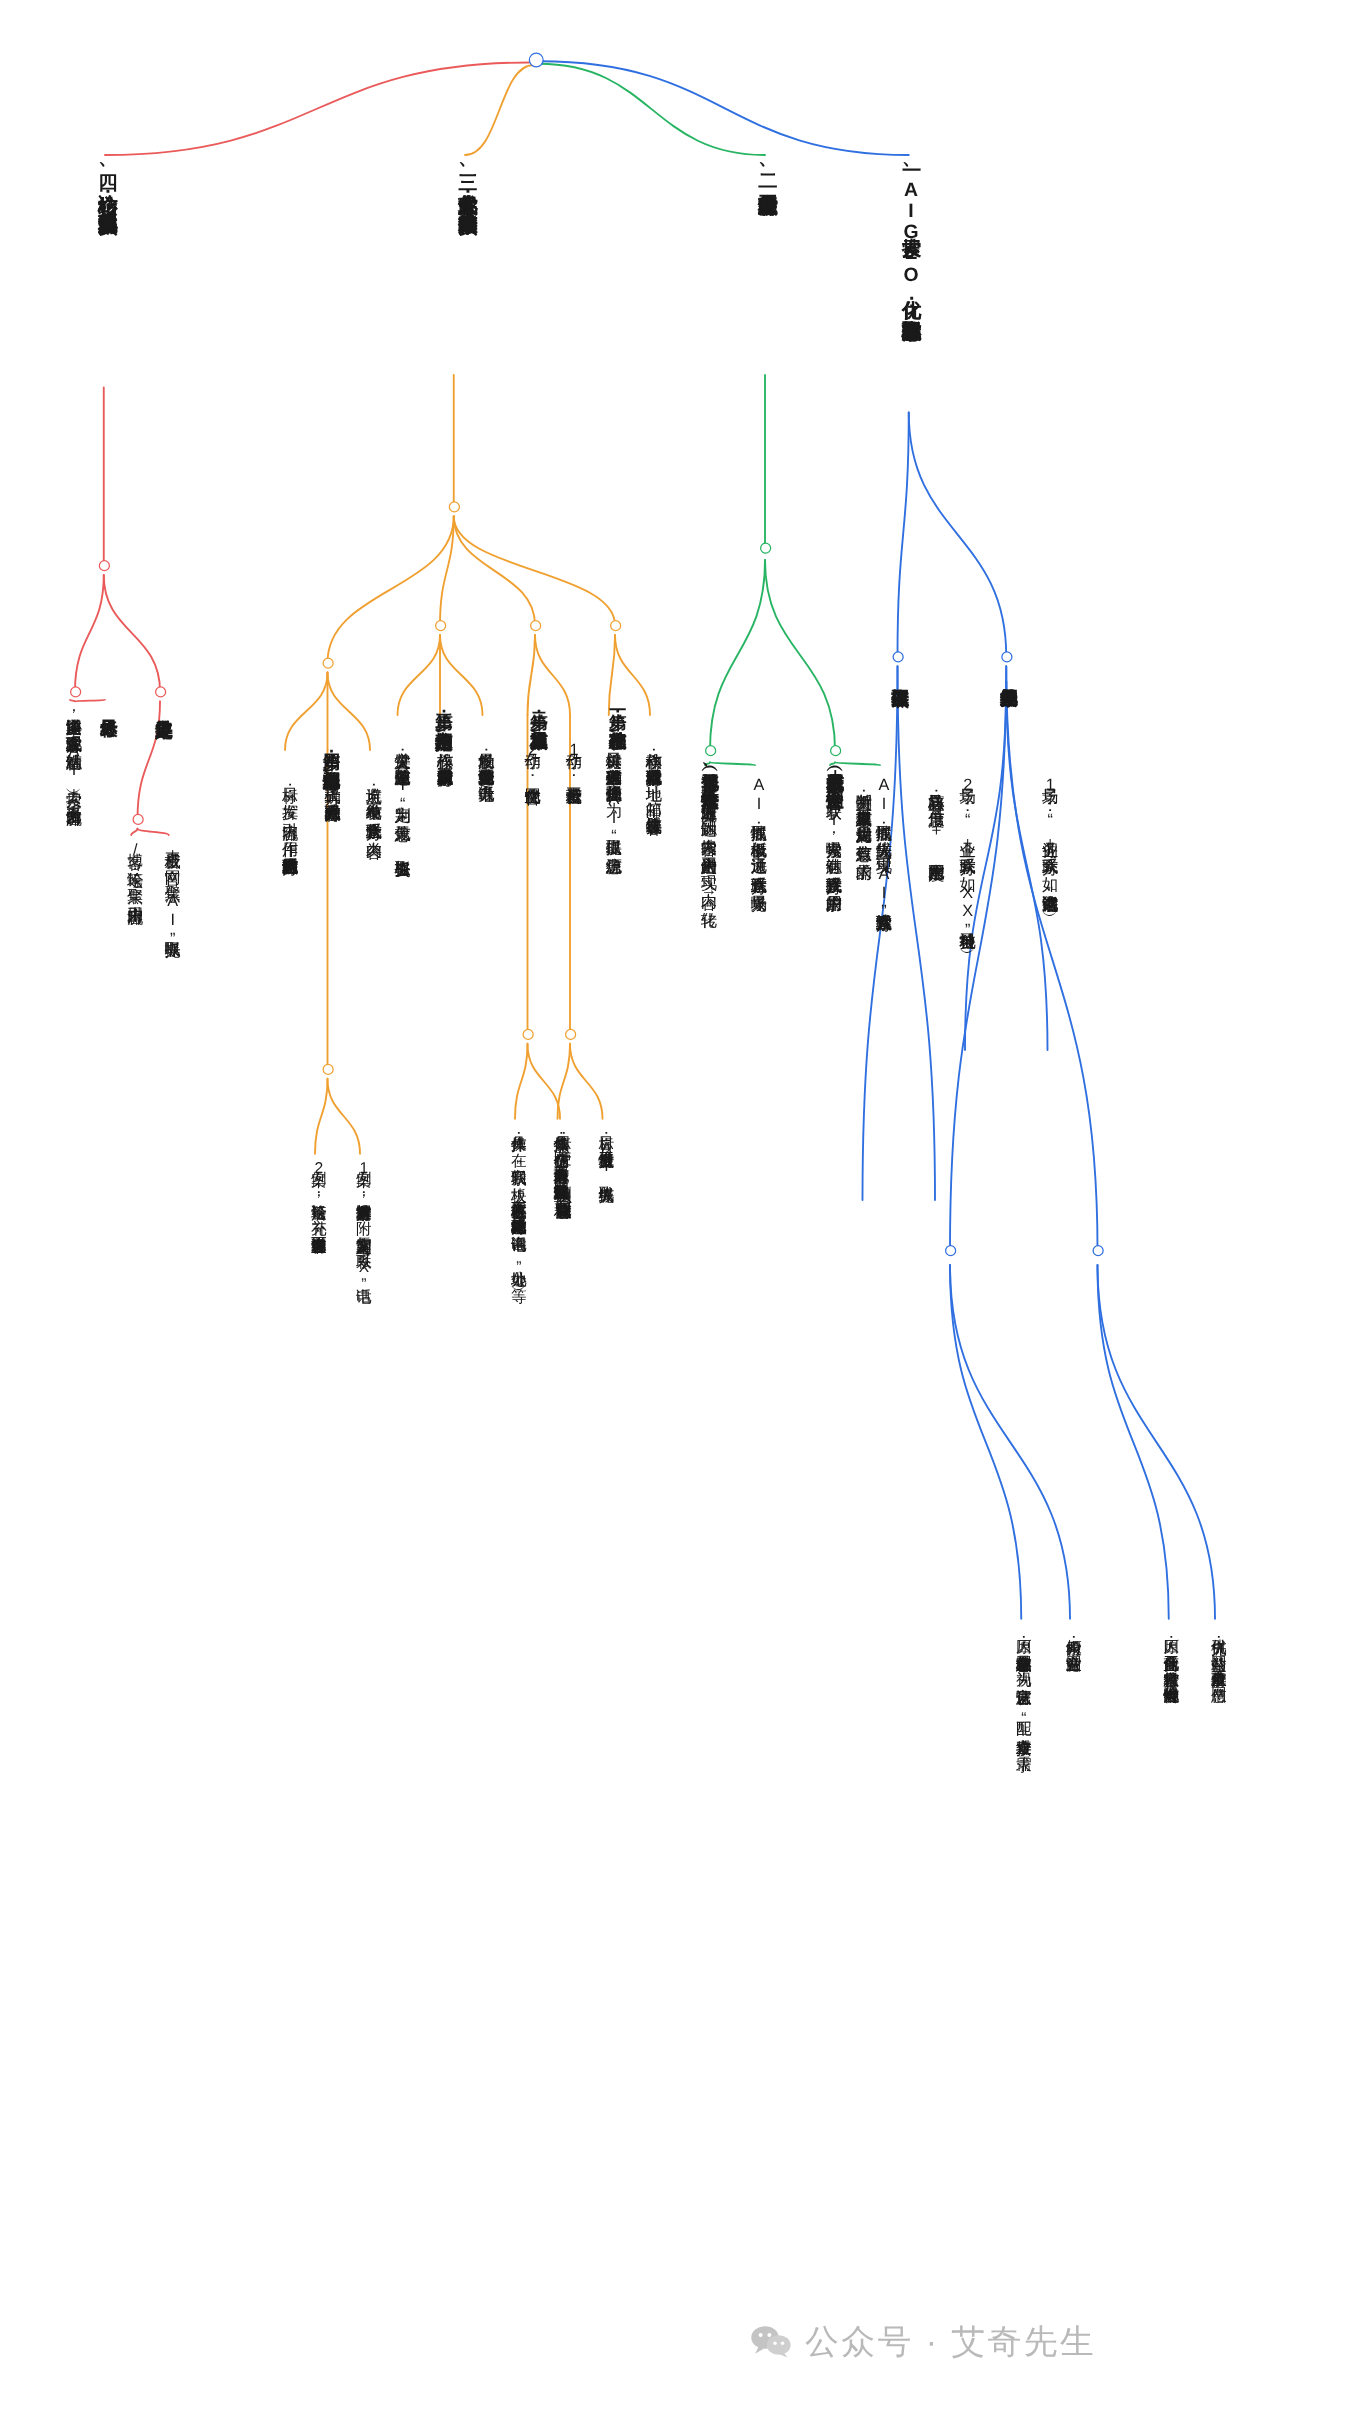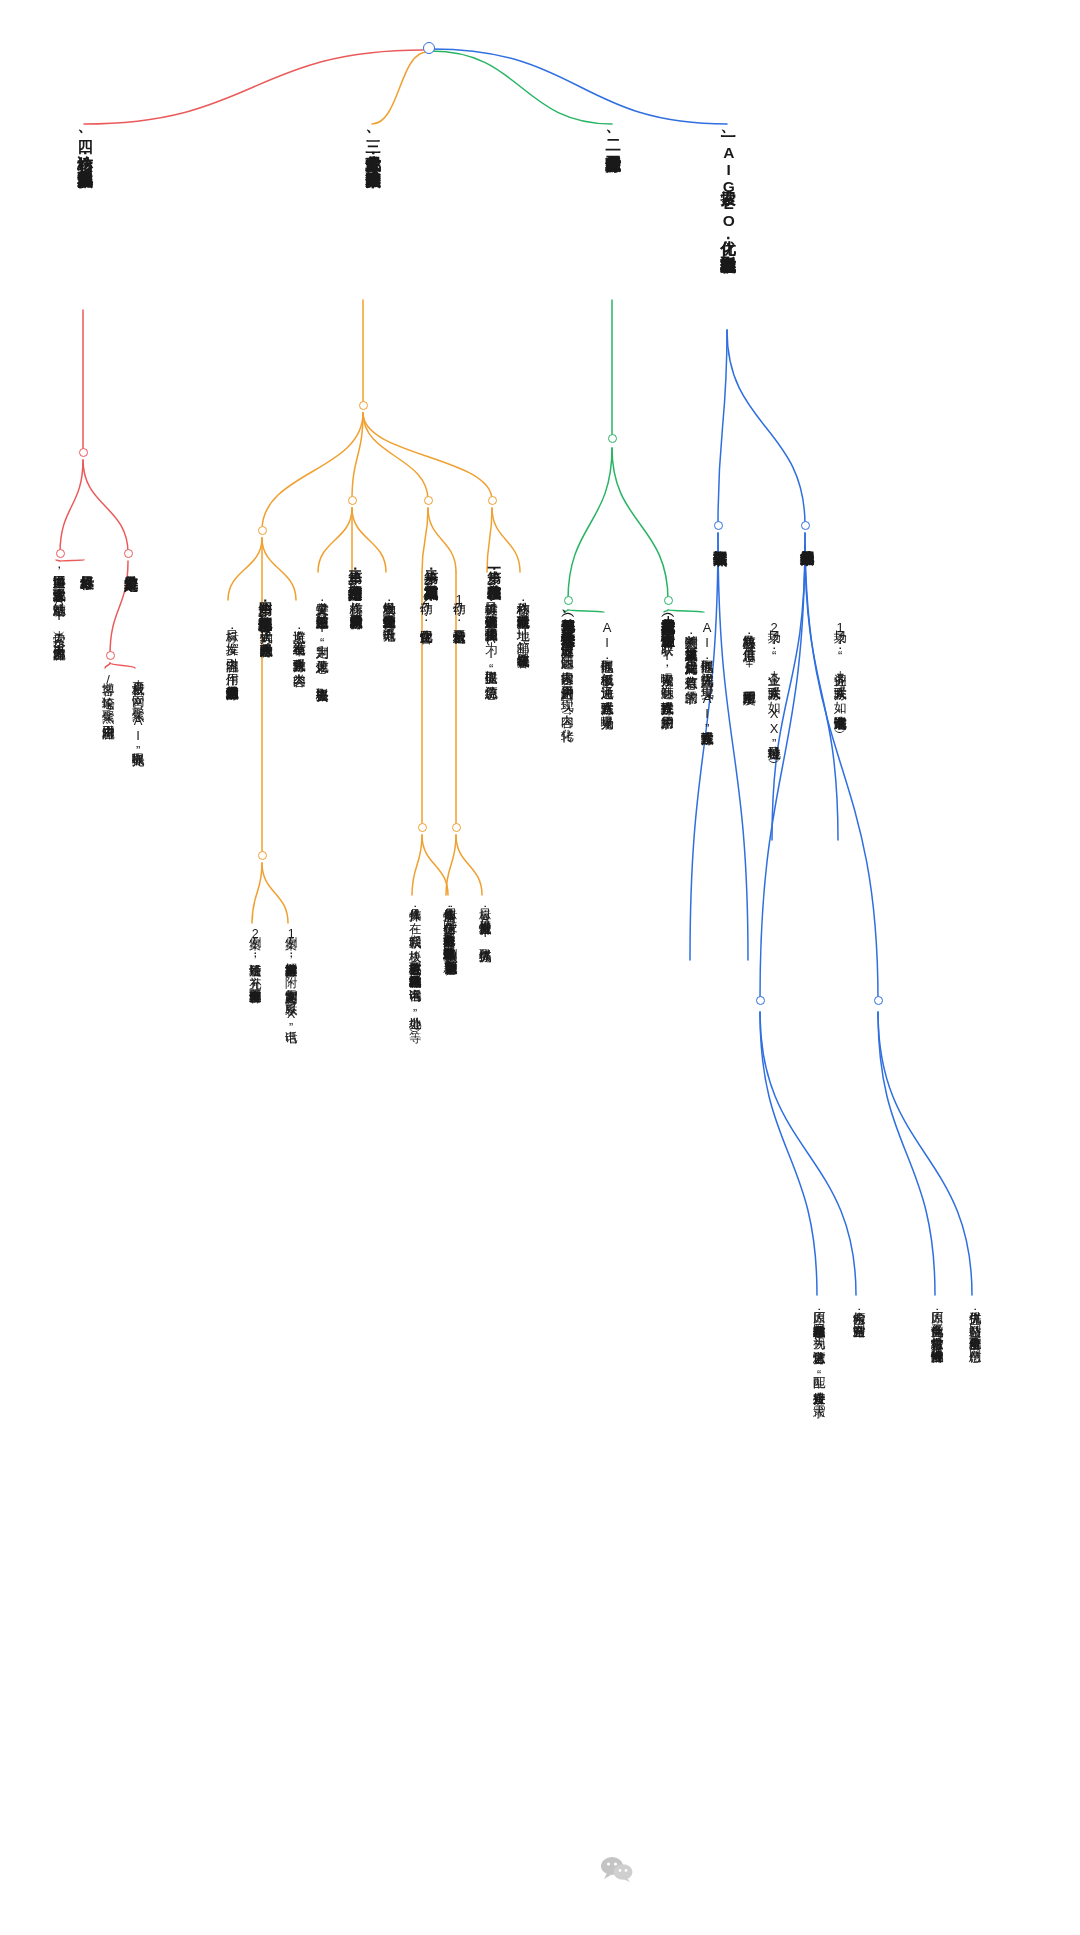--- a/index.html
+++ b/index.html
@@ -168,14 +168,15 @@
     <svg width="34" height="28" viewBox="0 0 34 28">
       <ellipse cx="12" cy="11" rx="11" ry="9" fill="#c4c4c4"></ellipse>
       <path d="M7 18 L4 24 L11 20 Z" fill="#c4c4c4"></path>
       <ellipse cx="23" cy="17" rx="9.5" ry="7.8" fill="#cfcfcf"></ellipse>
       <path d="M27 23 L30 27 L24 24.5 Z" fill="#cfcfcf"></path>
       <circle cx="8.5" cy="9" r="1.6" fill="#fff"></circle>
       <circle cx="15.5" cy="9" r="1.6" fill="#fff"></circle>
       <circle cx="20" cy="15.5" r="1.4" fill="#fff"></circle>
       <circle cx="26" cy="15.5" r="1.4" fill="#fff"></circle>
     </svg>
+    <span>公众号 · 艾奇先生</span>
   </div>
 </div>
 
 </body></html>

